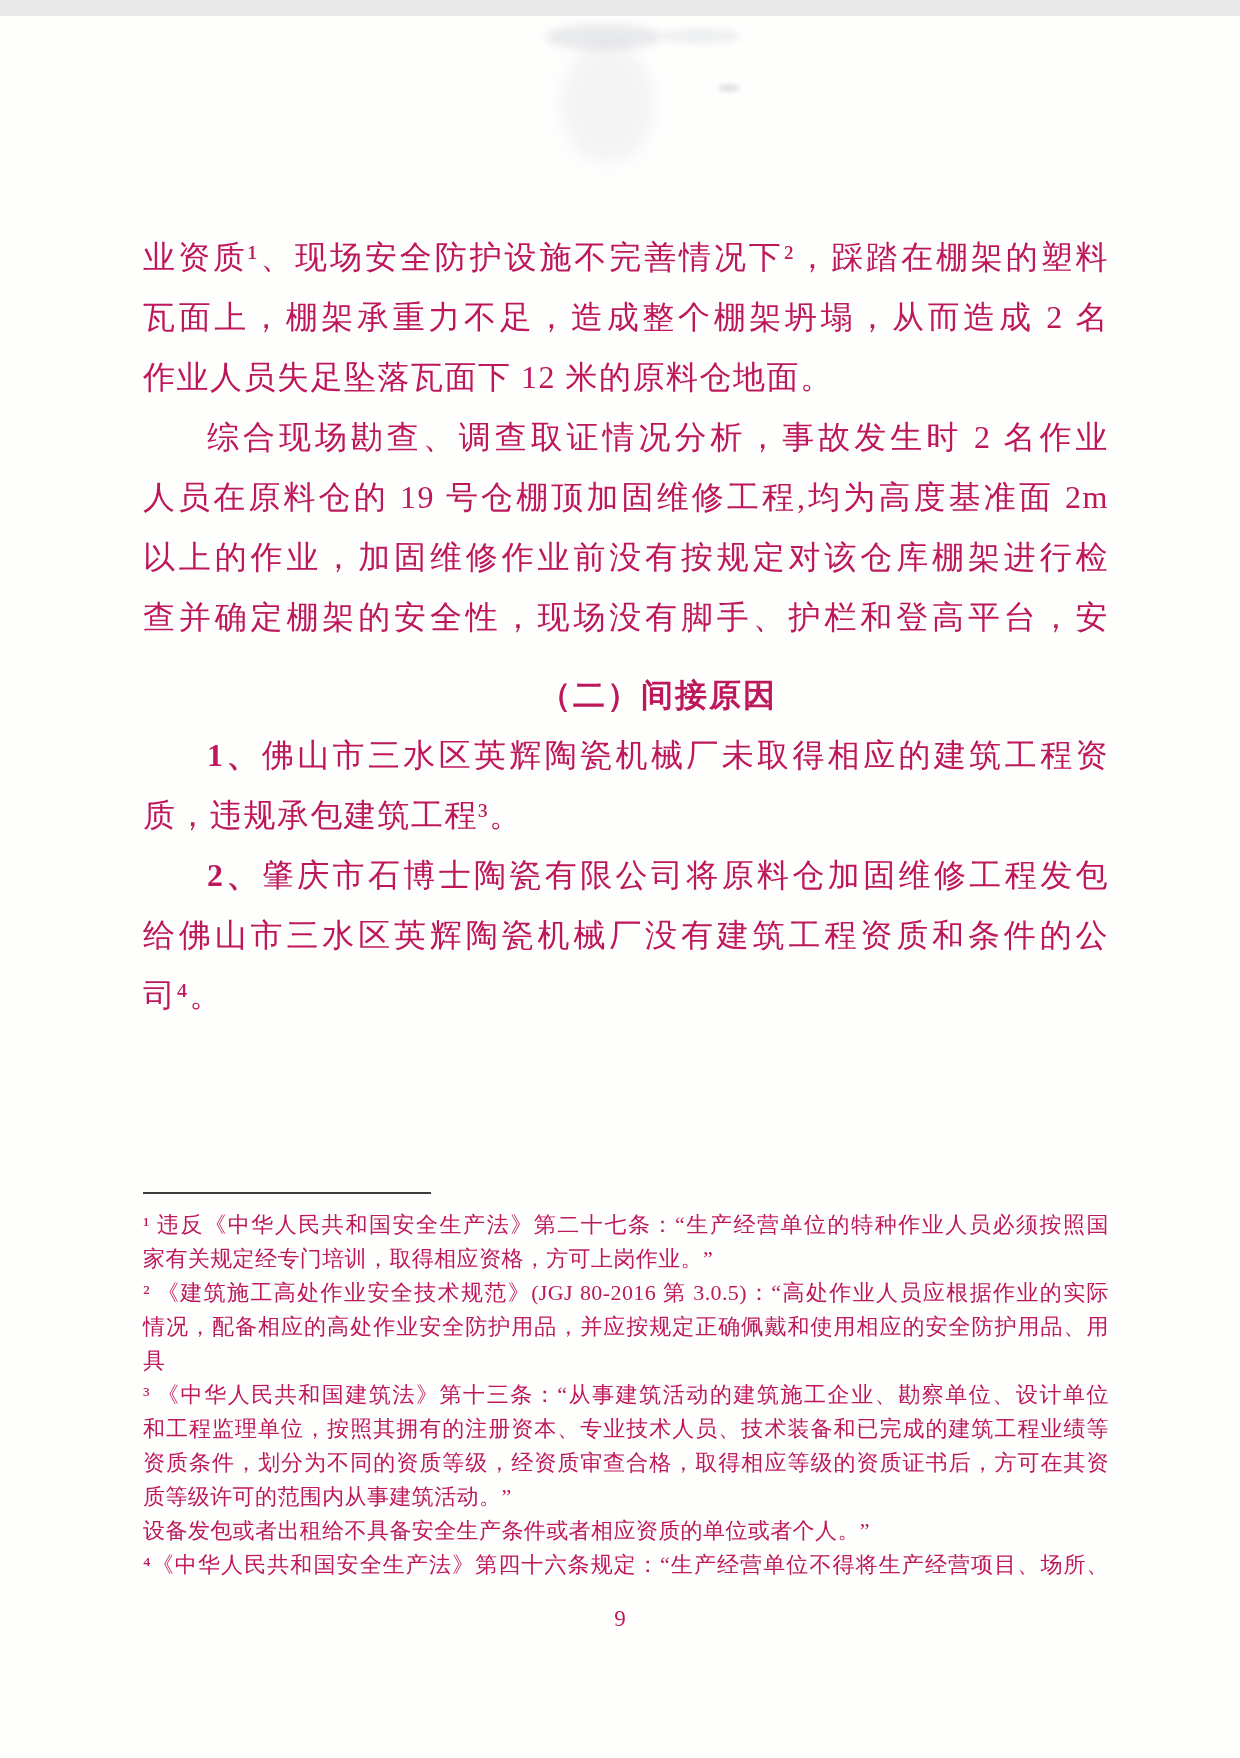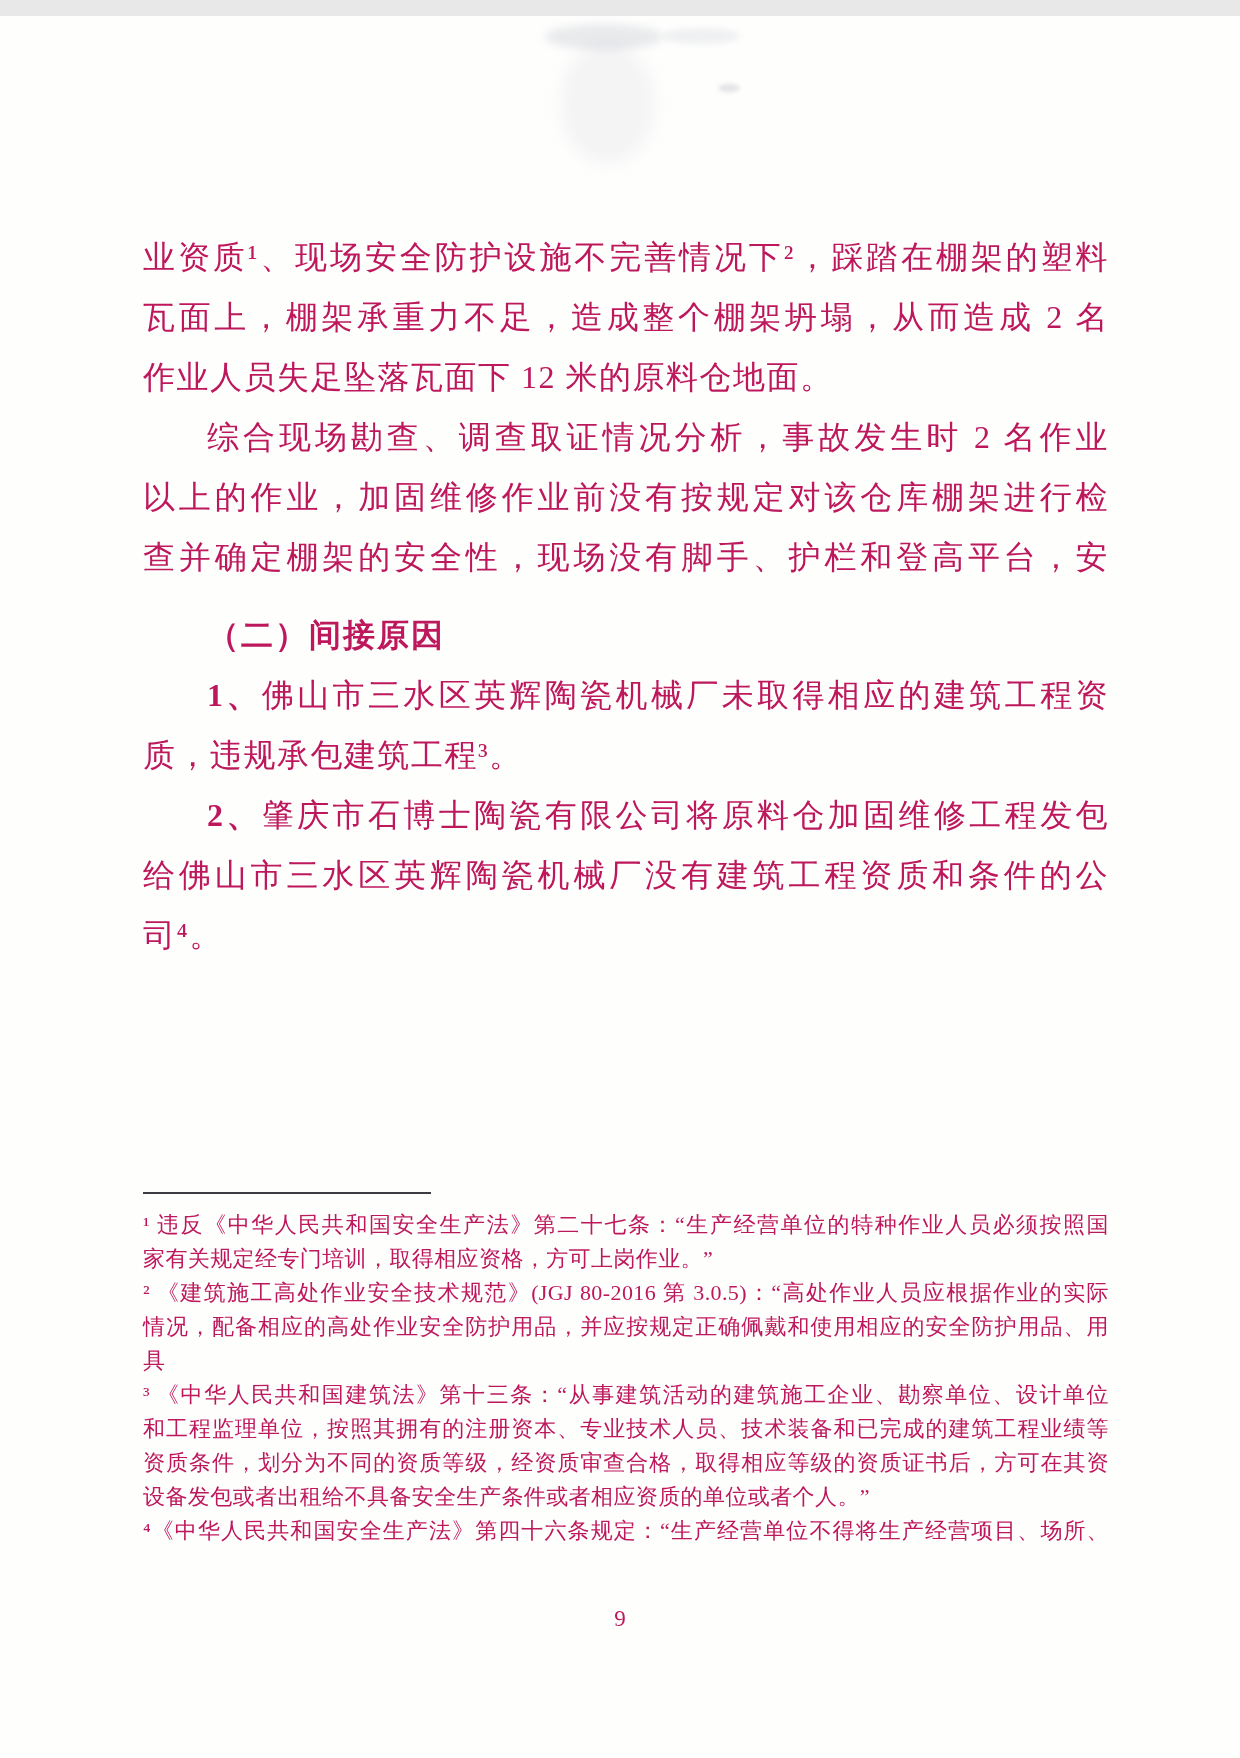--- a/index.html
+++ b/index.html
@@ -27,21 +27,21 @@
   
   .body-text {
     position: absolute;
     left: 143px; top: 211px; width: 966px;
     font-size: 32px; line-height: 60px;
     letter-spacing: 1.5px;
   }
   .bline { margin: 0; }
   .j { text-align: justify; text-align-last: justify; }
   .ind { text-indent: 64px; }
-  .heading { font-weight: bold; margin-top: 18px; letter-spacing: 2px; }
+  .heading { font-weight: bold; margin-top: 18px; letter-spacing: 2px; text-align: center; }
   .numbold::first-letter { font-weight: bold; }
 
   
   .fn-rule {
     position: absolute;
     left: 143px; top: 1176px; width: 288px; height: 0;
     border-top: 2px solid #3b3b40;
   }
   .footnotes {
     position: absolute;
@@ -67,20 +67,21 @@
   <span class="smudge s2"></span>
   <span class="smudge s3"></span>
   <span class="smudge s4"></span>
 
   <div class="body-text">
     <p class="bline j">业资质¹、现场安全防护设施不完善情况下²，踩踏在棚架的塑料</p>
     <p class="bline j">瓦面上，棚架承重力不足，造成整个棚架坍塌，从而造成 2 名</p>
     <p class="bline">作业人员失足坠落瓦面下 12 米的原料仓地面。</p>
 
     <p class="bline j ind">综合现场勘查、调查取证情况分析，事故发生时 2 名作业</p>
+    <p class="bline j">人员在原料仓的 19 号仓棚顶加固维修工程,均为高度基准面 2m</p>
     <p class="bline j">以上的作业，加固维修作业前没有按规定对该仓库棚架进行检</p>
     <p class="bline j">查并确定棚架的安全性，现场没有脚手、护栏和登高平台，安</p>
 
     <p class="bline ind heading">（二）间接原因</p>
 
     <p class="bline j ind numbold">1、佛山市三水区英辉陶瓷机械厂未取得相应的建筑工程资</p>
     <p class="bline">质，违规承包建筑工程³。</p>
 
     <p class="bline j ind numbold">2、肇庆市石博士陶瓷有限公司将原料仓加固维修工程发包</p>
     <p class="bline j">给佛山市三水区英辉陶瓷机械厂没有建筑工程资质和条件的公</p>
@@ -93,20 +94,21 @@
     <p class="fnline j">¹ 违反《中华人民共和国安全生产法》第二十七条：“生产经营单位的特种作业人员必须按照国</p>
     <p class="fnline">家有关规定经专门培训，取得相应资格，方可上岗作业。”</p>
 
     <p class="fnline j">² 《建筑施工高处作业安全技术规范》(JGJ 80-2016 第 3.0.5)：“高处作业人员应根据作业的实际</p>
     <p class="fnline j">情况，配备相应的高处作业安全防护用品，并应按规定正确佩戴和使用相应的安全防护用品、用</p>
     <p class="fnline">具</p>
 
     <p class="fnline j">³ 《中华人民共和国建筑法》第十三条：“从事建筑活动的建筑施工企业、勘察单位、设计单位</p>
     <p class="fnline j">和工程监理单位，按照其拥有的注册资本、专业技术人员、技术装备和已完成的建筑工程业绩等</p>
     <p class="fnline j">资质条件，划分为不同的资质等级，经资质审查合格，取得相应等级的资质证书后，方可在其资</p>
+    <p class="fnline">质等级许可的范围内从事建筑活动。”</p>
 
     <p class="fnline">设备发包或者出租给不具备安全生产条件或者相应资质的单位或者个人。”</p>
     <p class="fnline j">⁴《中华人民共和国安全生产法》第四十六条规定：“生产经营单位不得将生产经营项目、场所、</p>
   </div>
 
   <div class="page-number">9</div>
 
 </div>
 
 </body></html>

